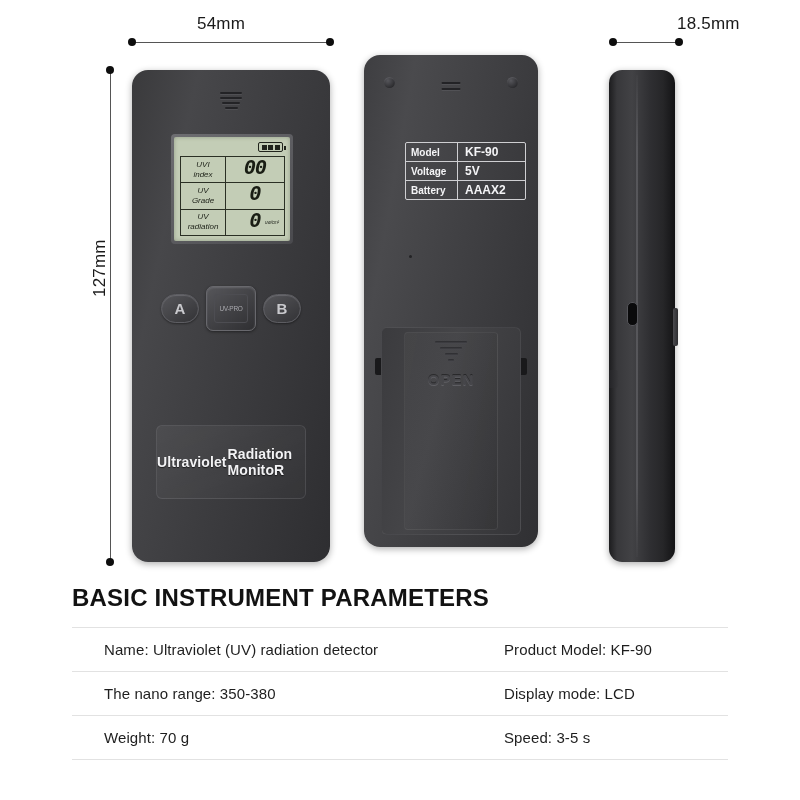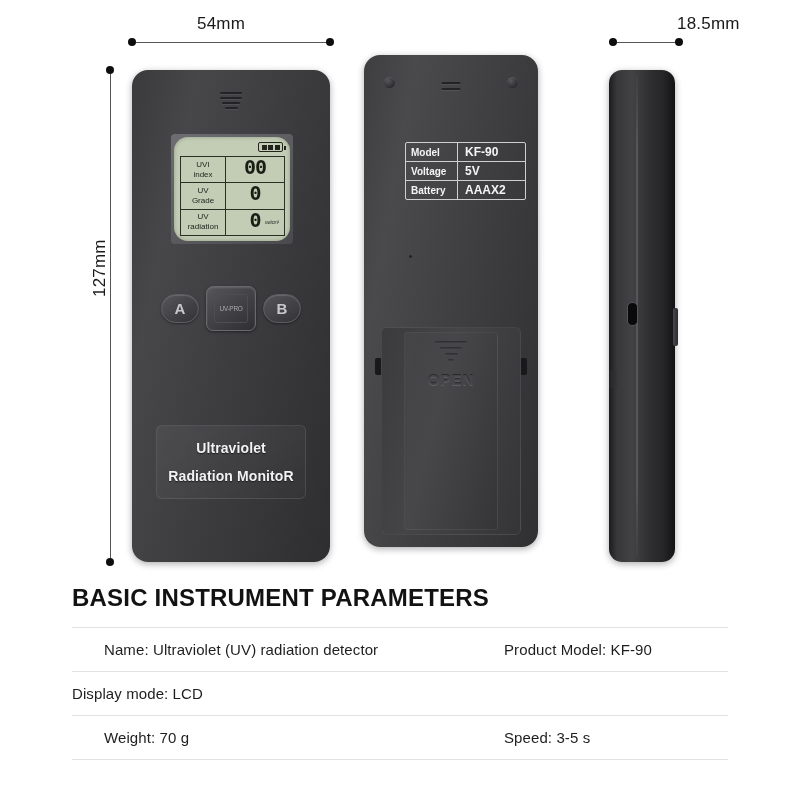--- a/index.html
+++ b/index.html
@@ -101,24 +101,25 @@
     left: 39px; top: 64px;
     width: 122px; height: 110px;
     background: linear-gradient(145deg, #6e6e72, #4a4a4e);
     border-radius: 4px;
     padding: 3px;
     box-sizing: border-box;
   }
   #lcd-screen {
     width: 100%; height: 100%;
     background: #c3cdb6;
-    border-radius: 14px;
+    border-radius: 2px;
     position: relative;
     box-sizing: border-box;
     box-shadow: inset 0 0 4px rgba(90,100,80,0.45);
+    font-style: italic;
   }
   #battery-icon {
     position: absolute;
     right: 7px; top: 5px;
     width: 25px; height: 10px;
     border: 1.5px solid #20241c;
     border-radius: 2px;
     display: flex;
     align-items: center;
     justify-content: center;
@@ -244,24 +245,23 @@
   
   #front-label {
     position: absolute;
     left: 24px; right: 24px;
     top: 355px;
     height: 74px;
     border-radius: 6px;
     background: linear-gradient(160deg, rgba(255,255,255,0.055), rgba(255,255,255,0.015));
     border: 1px solid rgba(170,170,175,0.16);
     display: flex;
-    flex-direction: column;
     align-items: center;
     justify-content: center;
-    gap: 12px;
+    gap: 1px;
     box-sizing: border-box;
   }
   #front-label div {
     color: #f2f2f4;
     font-size: 14px;
     font-weight: bold;
     letter-spacing: 0.1px;
     text-shadow: 0 1px 1px rgba(0,0,0,0.6);
   }
 
@@ -599,19 +599,20 @@
 </div>
 
 <div id="params-title">BASIC INSTRUMENT PARAMETERS</div>
 
 <div id="params-table">
   <div class="param-row">
     <div class="param-cell left">Name: Ultraviolet (UV) radiation detector</div>
     <div class="param-cell">Product Model: KF-90</div>
   </div>
   <div class="param-row">
+    <div class="param-cell left">The nano range: 350-380</div>
     <div class="param-cell">Display mode: LCD</div>
   </div>
   <div class="param-row">
     <div class="param-cell left">Weight: 70 g</div>
     <div class="param-cell">Speed: 3-5 s</div>
   </div>
 </div>
 
 </body></html>

